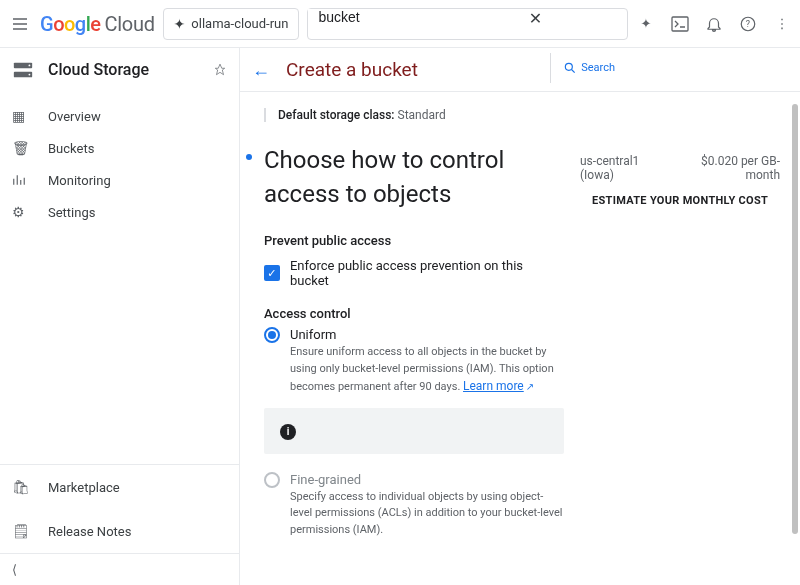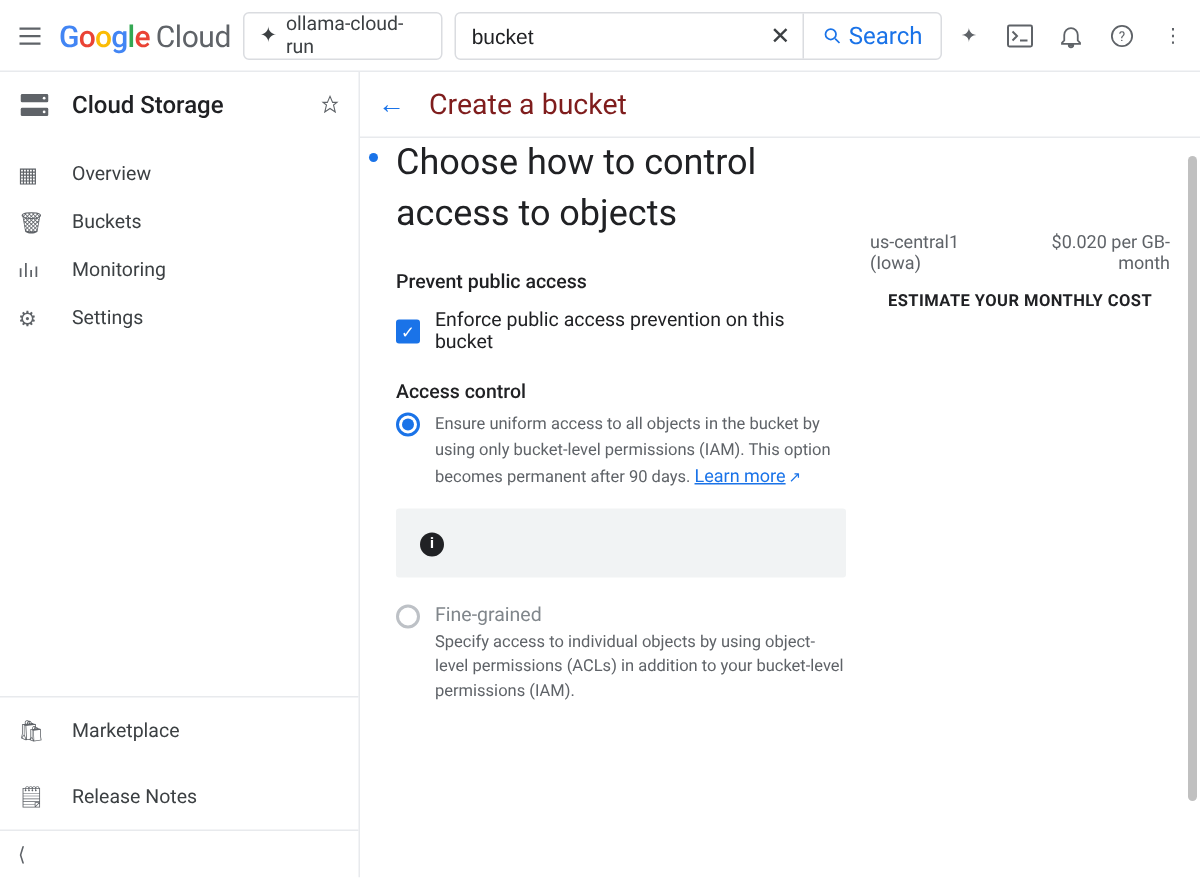--- a/index.html
+++ b/index.html
@@ -8,24 +8,24 @@
 
     
     .topbar { display: flex; align-items: center; height: 48px; padding: 0 8px; border-bottom: 1px solid #e8eaed; gap: 8px; }
     .hamburger { width: 24px; height: 24px; display:flex; align-items:center; justify-content:center; cursor:pointer; color:#5f6368; }
     .logo-cloud { display:flex; align-items:center; gap:2px; }
     .logo-cloud .gc { font-size: 20px; color: #5f6368; margin-left:2px; font-weight:400; letter-spacing:-0.3px;}
     .logo-google { display:inline-flex; font-size:20px; font-weight:500; letter-spacing:-0.5px;}
     .project-chip { display:flex; align-items:center; border:1px solid #dadce0; border-radius:4px; height:32px; padding:0 10px; gap:6px; cursor:pointer; }
     .project-chip .dots { font-size: 14px; color:#3c4043; }
     .project-chip span.name { font-size:13px; color:#3c4043; }
-    .searchbox { flex:1; display:flex; align-items:center; border:1px solid #dadce0; border-radius:4px; height:32px; }
+    .searchbox { flex:1; display:flex; align-items:flex-start; border:1px solid #dadce0; border-radius:4px; height:32px; }
     .searchbox input { flex:1; border:none; outline:none; padding:0 10px; font-size:14px; color:#202124; }
     .searchbox .clear { padding:0 8px; cursor:pointer; color:#3c4043; font-size:16px; }
-    .searchbtn { border-left:1px solid #dadce0; height:100%; display:flex; align-items:center; padding:0 12px; color:#1a73e8; font-size:16px; cursor:pointer; gap:4px; }
+    .searchbtn { border-left:1px solid #dadce0; height:100%; display:flex; align-items:center; padding:0 12px; color:#1a73e8; font-size:11px; cursor:pointer; gap:4px;margin-top:44px; }
     .top-icons { display:flex; align-items:center; gap:14px; color:#5f6368; }
     .top-icons .ic { width:20px; height:20px; display:flex; align-items:center; justify-content:center; cursor:pointer; }
 
     
     .main-wrap { display:flex; height: calc(585px - 48px); }
     .sidebar { width: 240px; border-right:1px solid #e8eaed; display:flex; flex-direction:column; position:relative; }
     .sidebar-header { display:flex; align-items:center; height:44px; padding:0 12px; gap:14px; border-bottom:1px solid transparent;}
     .sidebar-header .title { font-size:16px; font-weight:500; color:#202124; flex:1;}
     .pin { color:#5f6368; cursor:pointer; }
     .nav { padding-top:8px; }
@@ -204,38 +204,43 @@
           </div>
           <div class="val">
             <span>$0.020 per GB-</span><br>
             <span>month</span>
           </div>
         </div>
         <div class="estimate-title">ESTIMATE YOUR MONTHLY COST</div>
       </div>
 
       <div class="form-area">
+        <div class="storage-class">
+          <b>Default storage class:</b>
+          <span>Standard</span>
+        </div>
 
         <h2 class="section">
           <span class="dot-inline"></span>
           <span>Choose how to control access to objects</span>
         </h2>
 
         <h3 class="sub">Prevent public access</h3>
 
         <div class="checkbox-row">
           <div class="checkbox">✓</div>
           <span>Enforce public access prevention on this bucket</span>
         </div>
 
         <h3 class="sub">Access control</h3>
 
         <div class="radio-row">
           <div class="radio checked"></div>
           <div class="radio-body">
+            <div class="rtitle">Uniform</div>
             <div class="rdesc">
               <span>Ensure uniform access to all objects in the bucket by using only bucket-level permissions (IAM). This option becomes permanent after 90 days.</span>
               <a class="learn">Learn more</a><span class="ext-icon">↗</span>
             </div>
           </div>
         </div>
 
         <div class="infobox">
           <div class="iicon">i</div>
         </div>

